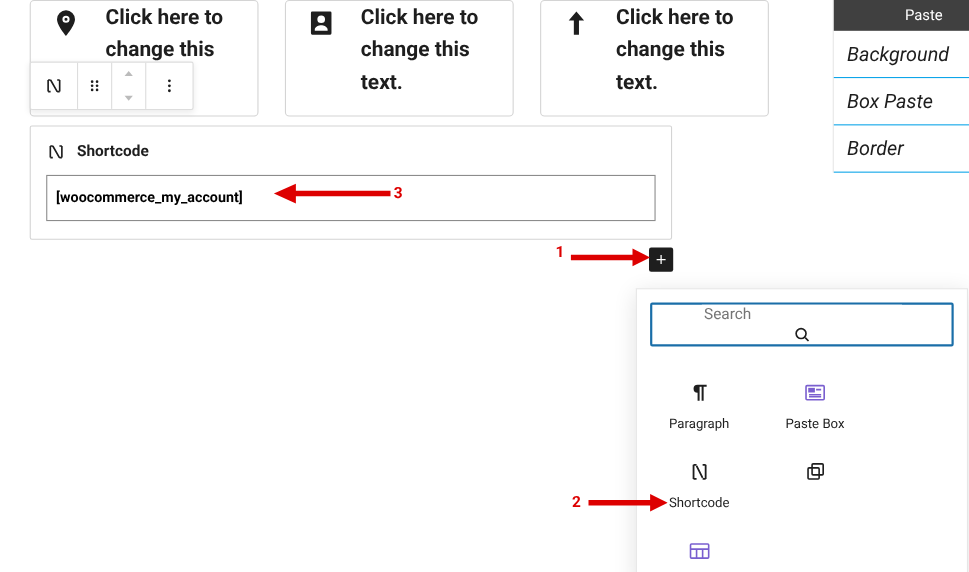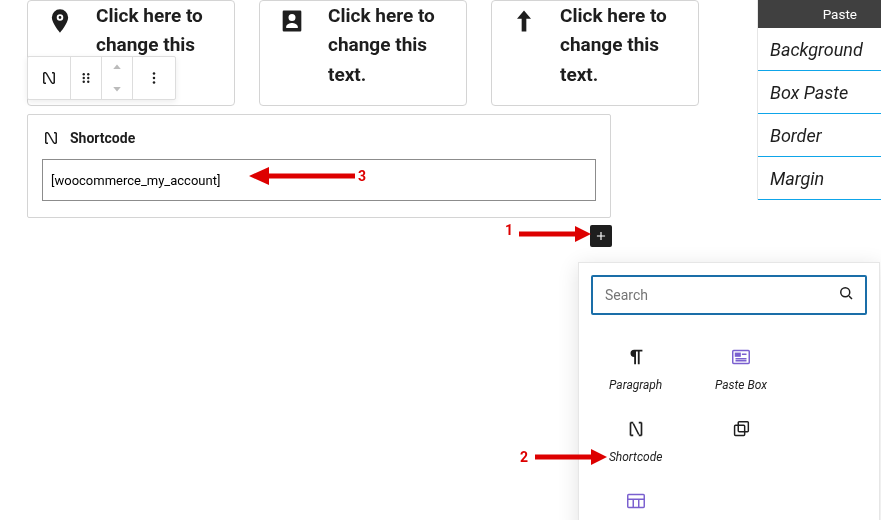--- a/index.html
+++ b/index.html
@@ -14,41 +14,41 @@
   .toolbar{position:absolute;top:56px;left:27px;display:flex;border:1px solid #ddd;background:#fff;box-shadow:0 2px 6px rgba(0,0,0,.08);border-radius:2px;}
   .toolbar .cell{width:42px;height:42px;display:flex;align-items:center;justify-content:center;border-right:1px solid #ddd;font-size:14px;color:#1e1e1e;}
   .toolbar .cell:last-child{border-right:none;}
   .toolbar .cell.narrow{width:30px;}
   .toolbar .cell.updn{flex-direction:column;font-size:9px;line-height:1;color:#999;width:30px;}
   .toolbar svg{width:18px;height:18px;fill:#1e1e1e;}
   
   .shortcode-block{position:absolute;top:114px;left:27px;width:584px;border:1px solid #d4d4d4;border-radius:2px;padding:14px 14px 16px;box-sizing:border-box;}
   .sc-head{display:flex;align-items:center;gap:10px;font-weight:700;font-size:14px;margin-bottom:12px;}
   .sc-head svg{width:18px;height:18px;}
-  .sc-input{width:100%;box-sizing:border-box;height:42px;border:1px solid #8c8c8c;padding:16px 8px;font-family:inherit;font-size:13px;}
+  .sc-input{width:100%;box-sizing:border-box;height:42px;border:1px solid #8c8c8c;padding:16px 8px;font-family:inherit;font-size:13px;font-weight:bold;}
   
   .annot{position:absolute;font-weight:700;font-size:14px;color:#d00;}
   .arrow-svg{position:absolute;}
   
   .sidebar{position:absolute;top:0;right:0;width:123px;border-left:1px solid #e6e6e6;}
   .sb-paste{background:#404040;color:#fff;height:28px;display:flex;align-items:center;justify-content:flex-end;padding-right:24px;font-size:13.5px;}
   .sb-item{height:42px;display:flex;align-items:center;padding-left:12px;font-size:18px;border-bottom:1px solid #0ea5e9;font-style:italic;}
   
   .add-btn{position:absolute;top:225px;left:590px;width:22px;height:22px;background:#1e1e1e;color:#fff;display:flex;align-items:center;justify-content:center;font-size:16px;border-radius:2px;}
   
   .inserter{position:absolute;top:262px;left:578px;width:300px;background:#fff;border:1px solid #e6e6e6;box-shadow:0 4px 20px rgba(0,0,0,.12);}
   .search-wrap{padding:12px;}
-  .search-box{border:2px solid #1a6ea8;border-radius:2px;display:flex;align-items:center;height:36px;padding:0 10px;}
+  .search-box{border:2px solid #1a6ea8;border-radius:2px;display:flex;align-items:center;height:36px;padding:0 10px;flex-direction:column;}
   .search-box input{flex:1;border:none;outline:none;font-size:14px;font-family:inherit;color:#555;}
   .search-box .mag svg{width:18px;height:18px;}
   .block-grid{display:flex;flex-wrap:wrap;padding:0 4px 14px;}
   .block-item{width:33.33%;display:flex;flex-direction:column;align-items:center;gap:8px;padding:18px 4px 6px;cursor:pointer;}
   .block-item .bi-icon{height:24px;display:flex;align-items:center;justify-content:center;}
   .block-item .bi-icon svg{width:22px;height:22px;}
-  .block-item .bi-label{font-size:12px;text-align:right;line-height:1.35;font-style:italic;}
+  .block-item .bi-label{font-size:12px;text-align:right;line-height:1.35;}
   .block-item.purple svg{stroke:#7a5fcf;}
   .block-item.purple .fillable{fill:#7a5fcf;}
 </style>
 </head>
 <body>
 <div class="canvas">
 
 <div class="cards">
   <div class="card">
     <div class="icon">
@@ -123,21 +123,20 @@
   <svg viewBox="0 0 24 24" width="14" height="14">
         <path d="M11 5h2v6h6v2h-6v6h-2v-6H5v-2h6z" fill="#fff"></path>
       </svg>
 </div>
 
 <div class="sidebar">
   <div class="sb-paste">Paste</div>
   <div class="sb-item">Background</div>
   <div class="sb-item">Box Paste</div>
   <div class="sb-item">Border</div>
-  <div class="sb-item">Margin</div>
 </div>
 
 <div class="inserter">
   <div class="search-wrap">
     <div class="search-box">
       <input type="text" placeholder="Search" style="">
       <span class="mag">
         <svg viewBox="0 0 24 24" fill="none" stroke="#1e1e1e" stroke-width="2">
               <circle cx="11" cy="11" r="6"></circle>
               <path d="M20 20l-4-4"></path>

